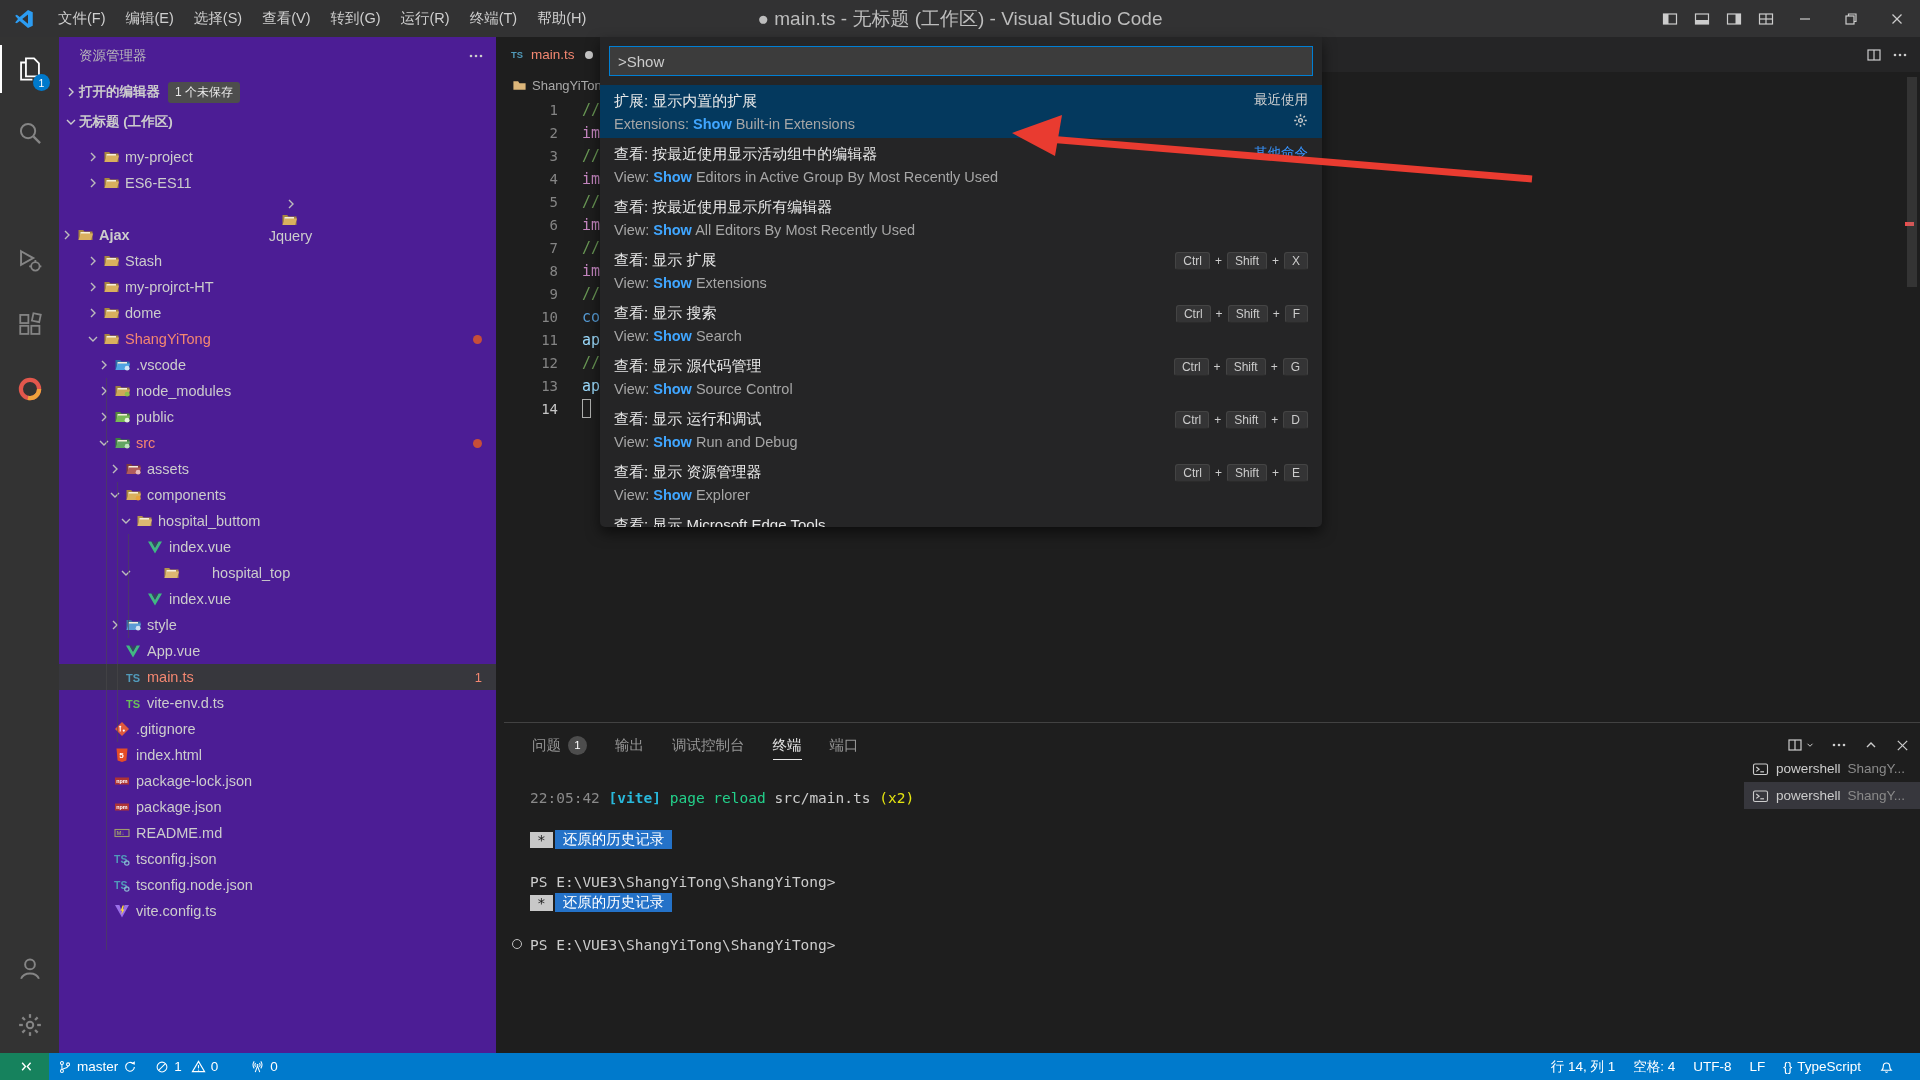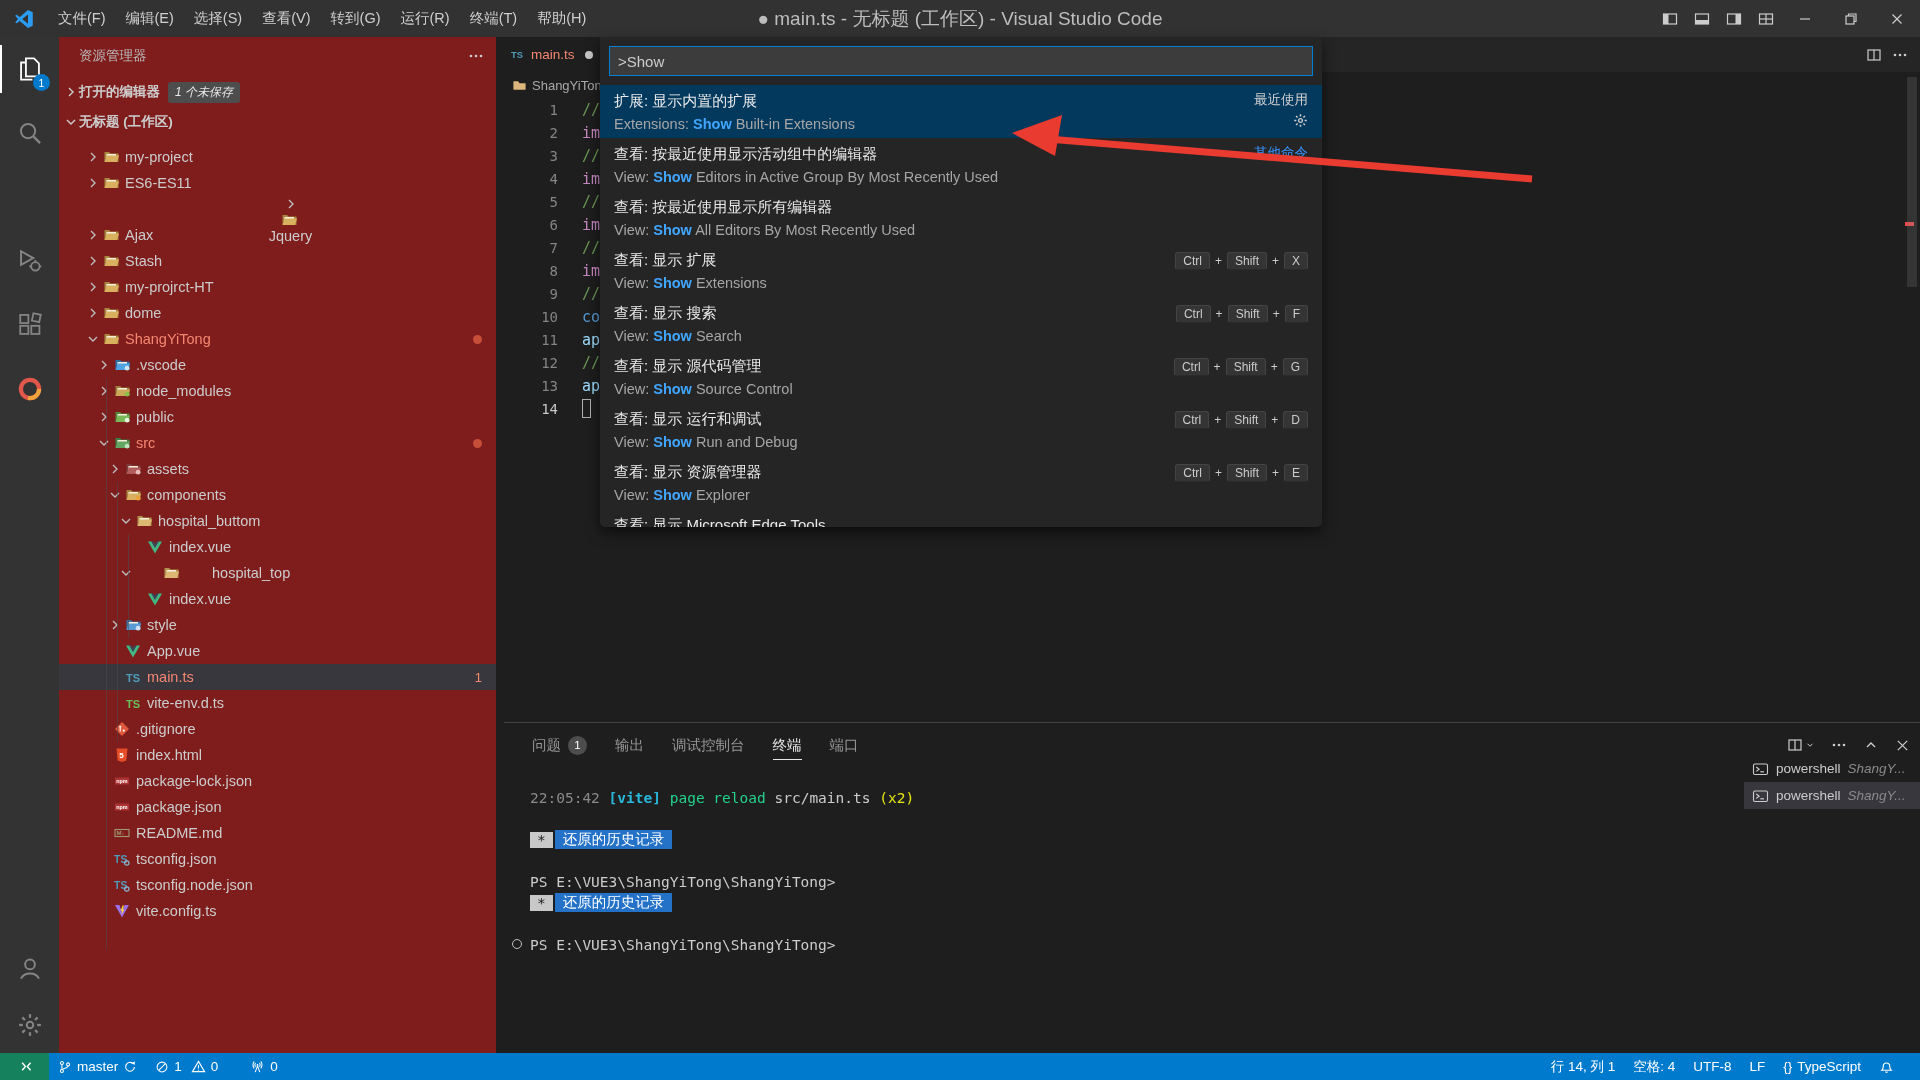--- a/index.html
+++ b/index.html
@@ -25,28 +25,28 @@
   .act-item { width:59px; height:64px; display:flex; align-items:center; justify-content:center;
     position:relative; color:#858585; }
   .act-item.active { color:#ffffff; }
   .act-item.active::before { content:""; position:absolute; left:0; top:8px; bottom:8px; width:2px; background:#ffffff; }
   .act-badge { position:absolute; right:9px; bottom:10px; min-width:17px; height:17px; border-radius:9px;
     background:#007acc; color:#fff; font-size:10.5px; display:flex; align-items:center; justify-content:center; padding:0 3px;}
   #activity-bottom { margin-top:auto; display:flex; flex-direction:column; align-items:center; }
 
   
   #sidebar { position:absolute; left:59px; top:37px; width:437px; height:1016px;
-    background:#7f1d1d; overflow:hidden; }
+    background:#4c1d95; overflow:hidden; }
   #sb-title { position:absolute; left:0; top:0; width:100%; height:38px; display:flex; align-items:center;
     padding:0 12px 0 20px; color:#bbbbbb; font-size:13.5px; }
   #sb-title-more { margin-left:auto; color:#cccccc; }
   .sb-section { position:absolute; left:0; width:100%; height:26px; display:flex; align-items:center;
     font-weight:bold; font-size:13.5px; color:#cccccc; padding-left:4px; }
   .sb-chip { margin-left:8px; background:#4d4d4d; color:#e8e8e8; font-weight:normal; font-size:12px;
-    border-radius:3px; padding:2px 7px;font-style:italic; }
+    border-radius:3px; padding:2px 7px; }
   #tree { position:absolute; left:0; top:107px; width:100%; }
   .tree-row { height:26px; display:flex; align-items:center; position:relative; font-size:14.5px; color:#cccccc; }
   .tree-row.selected { background:#37373d; }
   .tree-row .twisty { width:16px; height:16px; flex:none; color:#cccccc; }
   .tree-row .ticon { width:17px; height:16px; flex:none; margin:0 5px 0 2px; }
   .tree-row .tlabel { white-space:nowrap; }
   .tree-row.error .tlabel { color:#f48771; }
   .tree-right { position:absolute; right:14px; top:0; height:26px; display:flex; align-items:center; }
   .tree-dot { width:9px; height:9px; border-radius:50%; background:#c74e39; }
   .tree-count { color:#f48771; font-size:13px; }
@@ -84,21 +84,21 @@
   #term { position:absolute; left:0; top:44px; right:184px; bottom:0;
     font-family:"DejaVu Sans Mono", monospace; font-size:14.5px; }
   .tline { height:21px; display:flex; align-items:center; padding-left:26px; white-space:pre; position:relative; }
   .t-time{color:#8a8a8a;} .t-vite{color:#29b8db; font-weight:bold;} .t-green{color:#23d18b;} .t-def{color:#cccccc;} .t-yellow{color:#e5e510;}
   .chip-star { background:#c8c8c8; color:#1e1e1e; padding:0 7px; }
   .chip-label { background:#2472c8; color:#ffffff; padding:0 8px; margin-left:2px; }
   .cmd-circle { position:absolute; left:8px; top:5px; width:10px; height:10px; border:1.5px solid #c0c0c0; border-radius:50%; }
   #term-list { position:absolute; right:4px; top:32px; width:180px; }
   .term-row { height:27px; display:flex; align-items:center; gap:7px; padding-left:8px; font-size:13.5px; }
   .term-row.selected { background:#37373d; }
-  .term-row .trdetail { color:#8a8a8a; white-space:nowrap; overflow:hidden;font-style:italic; }
+  .term-row .trdetail { color:#8a8a8a; white-space:nowrap; overflow:hidden; }
   #panel-scrollthumb { position:absolute; right:0px; top:72px; width:5px; height:76px; background:#4f4f4f; }
 
   
   #statusbar { position:absolute; left:0; top:1053px; width:1920px; height:27px; background:#007acc;
     display:flex; align-items:center; color:#ffffff; font-size:13.5px; z-index:31; }
   #sb-remote { width:49px; height:27px; background:#16825d; display:flex; align-items:center; justify-content:center; }
   .sb-item { display:flex; align-items:center; gap:5px; padding:0 9px; height:27px; }
   #sb-right { margin-left:auto; display:flex; align-items:center; padding-right:17px; }
 
   
@@ -343,21 +343,21 @@
         <span class="ticon">
           <svg width="17" height="16" viewBox="0 0 16 16">
     <path d="M1 3 h4.6 L7 4.6 H15 V13 H1 Z" fill="#a8863f"></path>
     <rect x="3" y="5" width="9.5" height="6" fill="#f4eeda"></rect>
     <polygon points="1,13 3.4,6.6 15.6,6.6 13.4,13" fill="#d9b05e"></polygon>
 
   </svg>
         </span>
         <span class="tlabel">Jquery</span>
       </div>
-      <div class="tree-row" style="padding-left: 26px;">
+      <div class="tree-row" style=" font-weight: bold;">
         <span class="twisty">
           <svg width="16" height="16" viewBox="0 0 16 16">
             <path d="M6 4 L10 8 L6 12" fill="none" stroke="#bcbcbc" stroke-width="1.4"></path>
           </svg>
         </span>
         <span class="ticon">
           <svg width="17" height="16" viewBox="0 0 16 16">
     <path d="M1 3 h4.6 L7 4.6 H15 V13 H1 Z" fill="#a8863f"></path>
     <rect x="3" y="5" width="9.5" height="6" fill="#f4eeda"></rect>
     <polygon points="1,13 3.4,6.6 15.6,6.6 13.4,13" fill="#d9b05e"></polygon>

